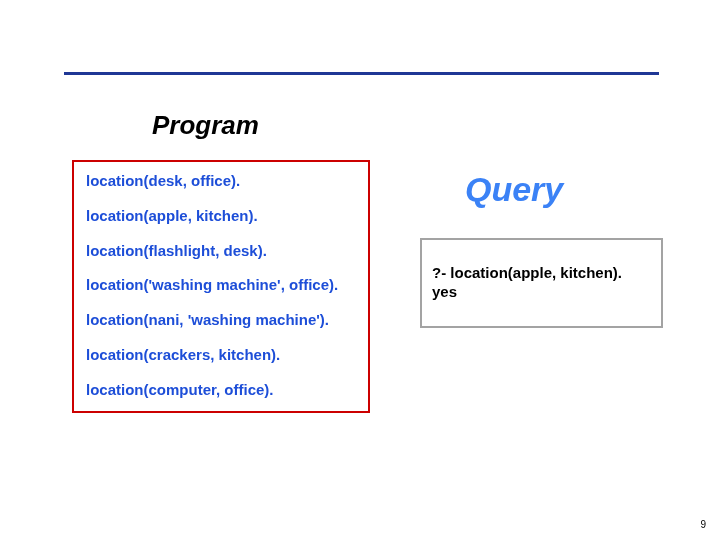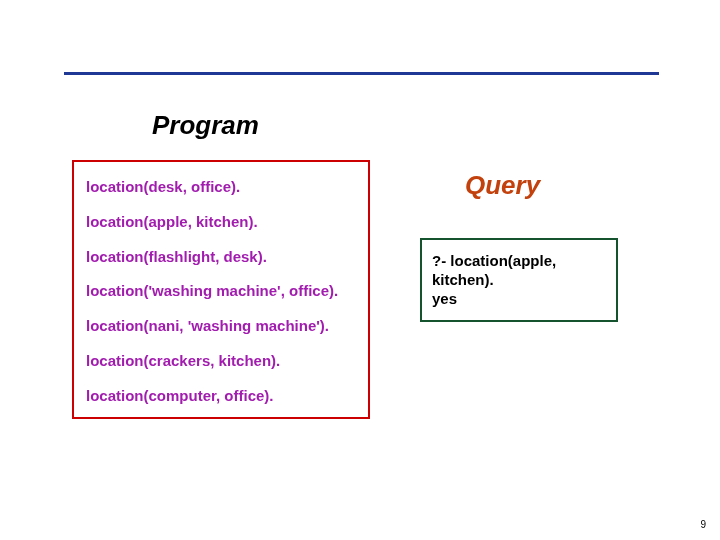--- a/index.html
+++ b/index.html
@@ -23,47 +23,46 @@
     position: absolute;
     left: 152px; top: 110px;
     font-size: 26px;
     font-weight: bold;
     font-style: italic;
     color: #000000;
   }
   .query-hdr {
     position: absolute;
     left: 465px; top: 170px;
-    font-size: 26px;
+    font-size: 34px;
     font-weight: bold;
     font-style: italic;
-    color: #c2410c;
+    color: #3b82f6;
   }
   .program-box {
     position: absolute;
     left: 72px; top: 160px;
     width: 298px;
     border: 2px solid #cc0000;
     padding: 10px 12px;
   }
   .program-box div {
     font-size: 15px;
     font-weight: bold;
-    color: #a21caf;
+    color: #1d4ed8;
     line-height: 1.25;
     margin-bottom: 16px;
-    margin-top: 6px;
   }
   .program-box div:last-child { margin-bottom: 2px; }
   .query-box {
     position: absolute;
     left: 420px; top: 238px;
-    width: 198px;
-    border: 2px solid #14532d;
-    padding: 12px 10px;
+    width: 243px;
+    border: 2px solid #a3a3a3;
+    padding: 24px 10px;
   }
   .query-box div {
     font-size: 15px;
     font-weight: bold;
     color: #000;
     line-height: 1.25;
   }
   .pagenum {
     position: absolute;
     right: 14px; bottom: 10px;

